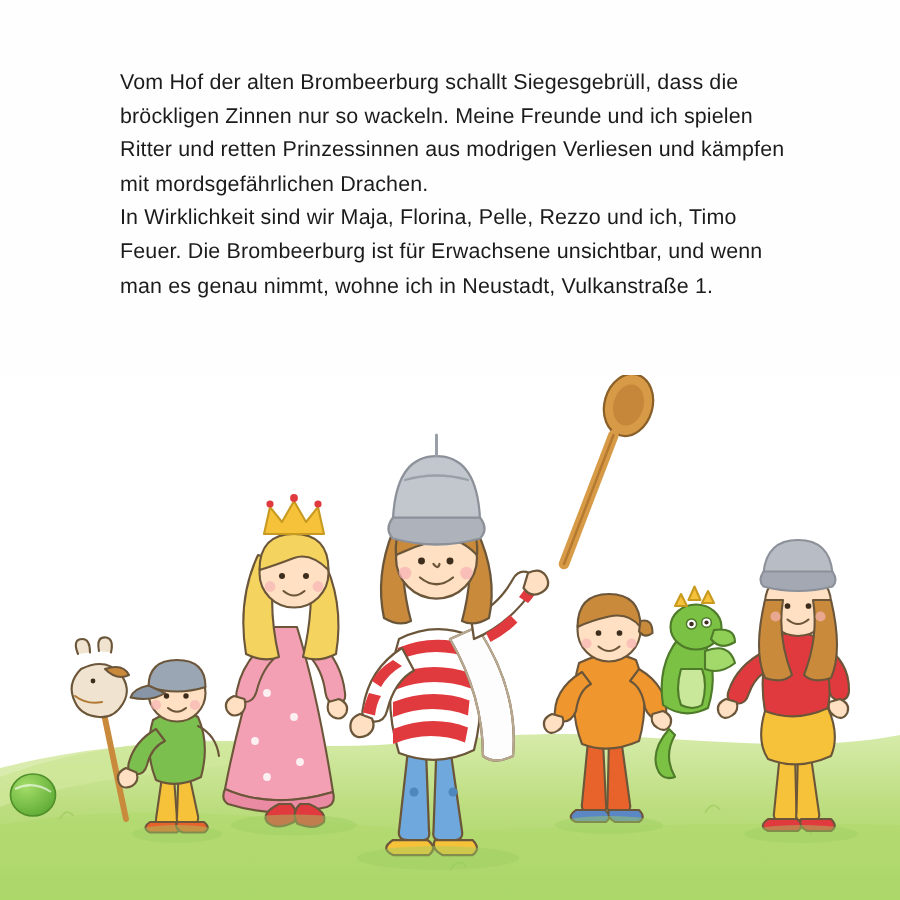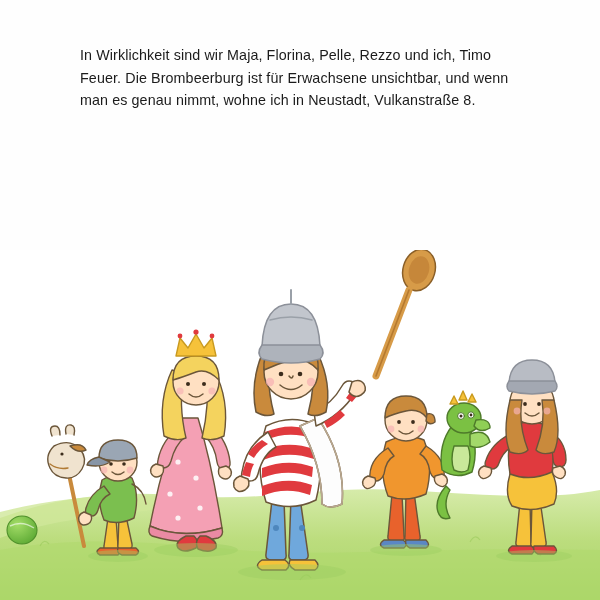--- a/index.html
+++ b/index.html
@@ -56,21 +56,22 @@
   #illustration svg {
     display: block;
   }
 </style>
 </head>
 <body>
 
 <div id="page">
 
   <div id="text-block">
-    <p>In Wirklichkeit sind wir Maja, Florina, Pelle, Rezzo und ich, Timo Feuer. Die Brombeerburg ist für Erwachsene unsichtbar, und wenn man es genau nimmt, wohne ich in Neustadt, Vulkanstraße 8.</p>
+    <p>Vom Hof der alten Brombeerburg schallt Siegesgebrüll, dass die bröckligen Zinnen nur so wackeln. Meine Freunde und ich spielen Ritter und retten Prinzessinnen aus modrigen Verliesen und kämpfen mit mordsgefährlichen Drachen.</p>
+    <p>In Wirklichkeit sind wir Maja, Florina, Pelle, Rezzo und ich, Timo Feuer. Die Brombeerburg ist für Erwachsene unsichtbar, und wenn man es genau nimmt, wohne ich in Neustadt, Vulkanstraße 1.</p>
   </div>
 
   <div id="page-number">3</div>
 
   <div id="illustration">
     <svg width="600" height="350" viewBox="0 0 600 350" xmlns="http://www.w3.org/2000/svg">
       <defs>
         <linearGradient id="grassGrad" x1="0" y1="0" x2="0" y2="1">
           <stop offset="0%" stop-color="#d6ebaa"></stop>
           <stop offset="45%" stop-color="#bcdd7e"></stop>

